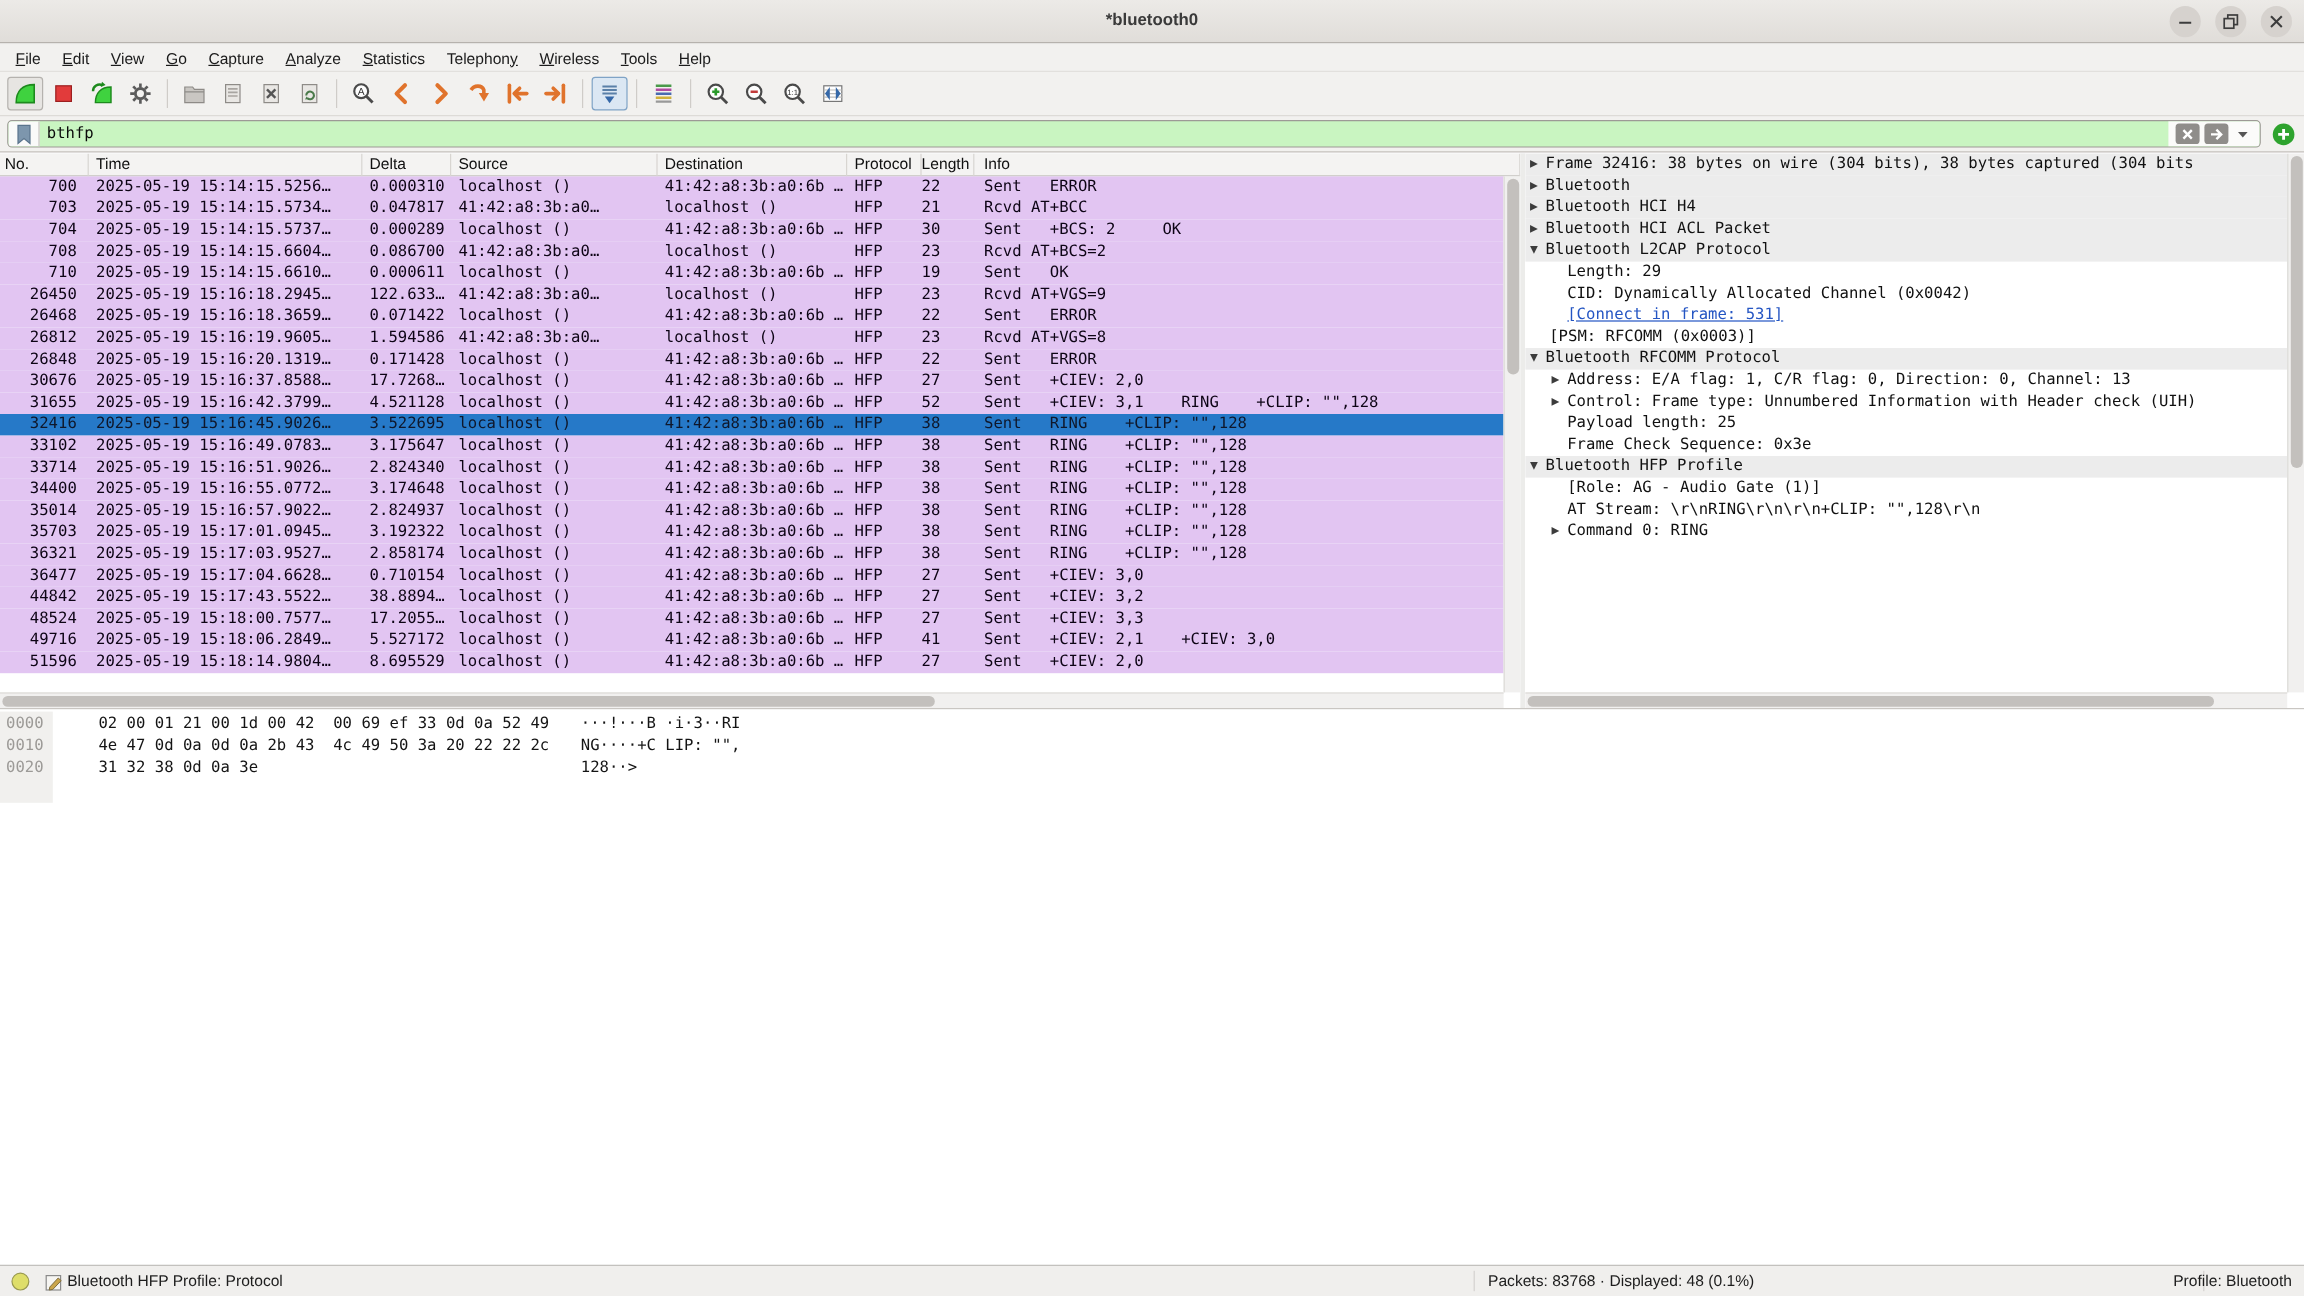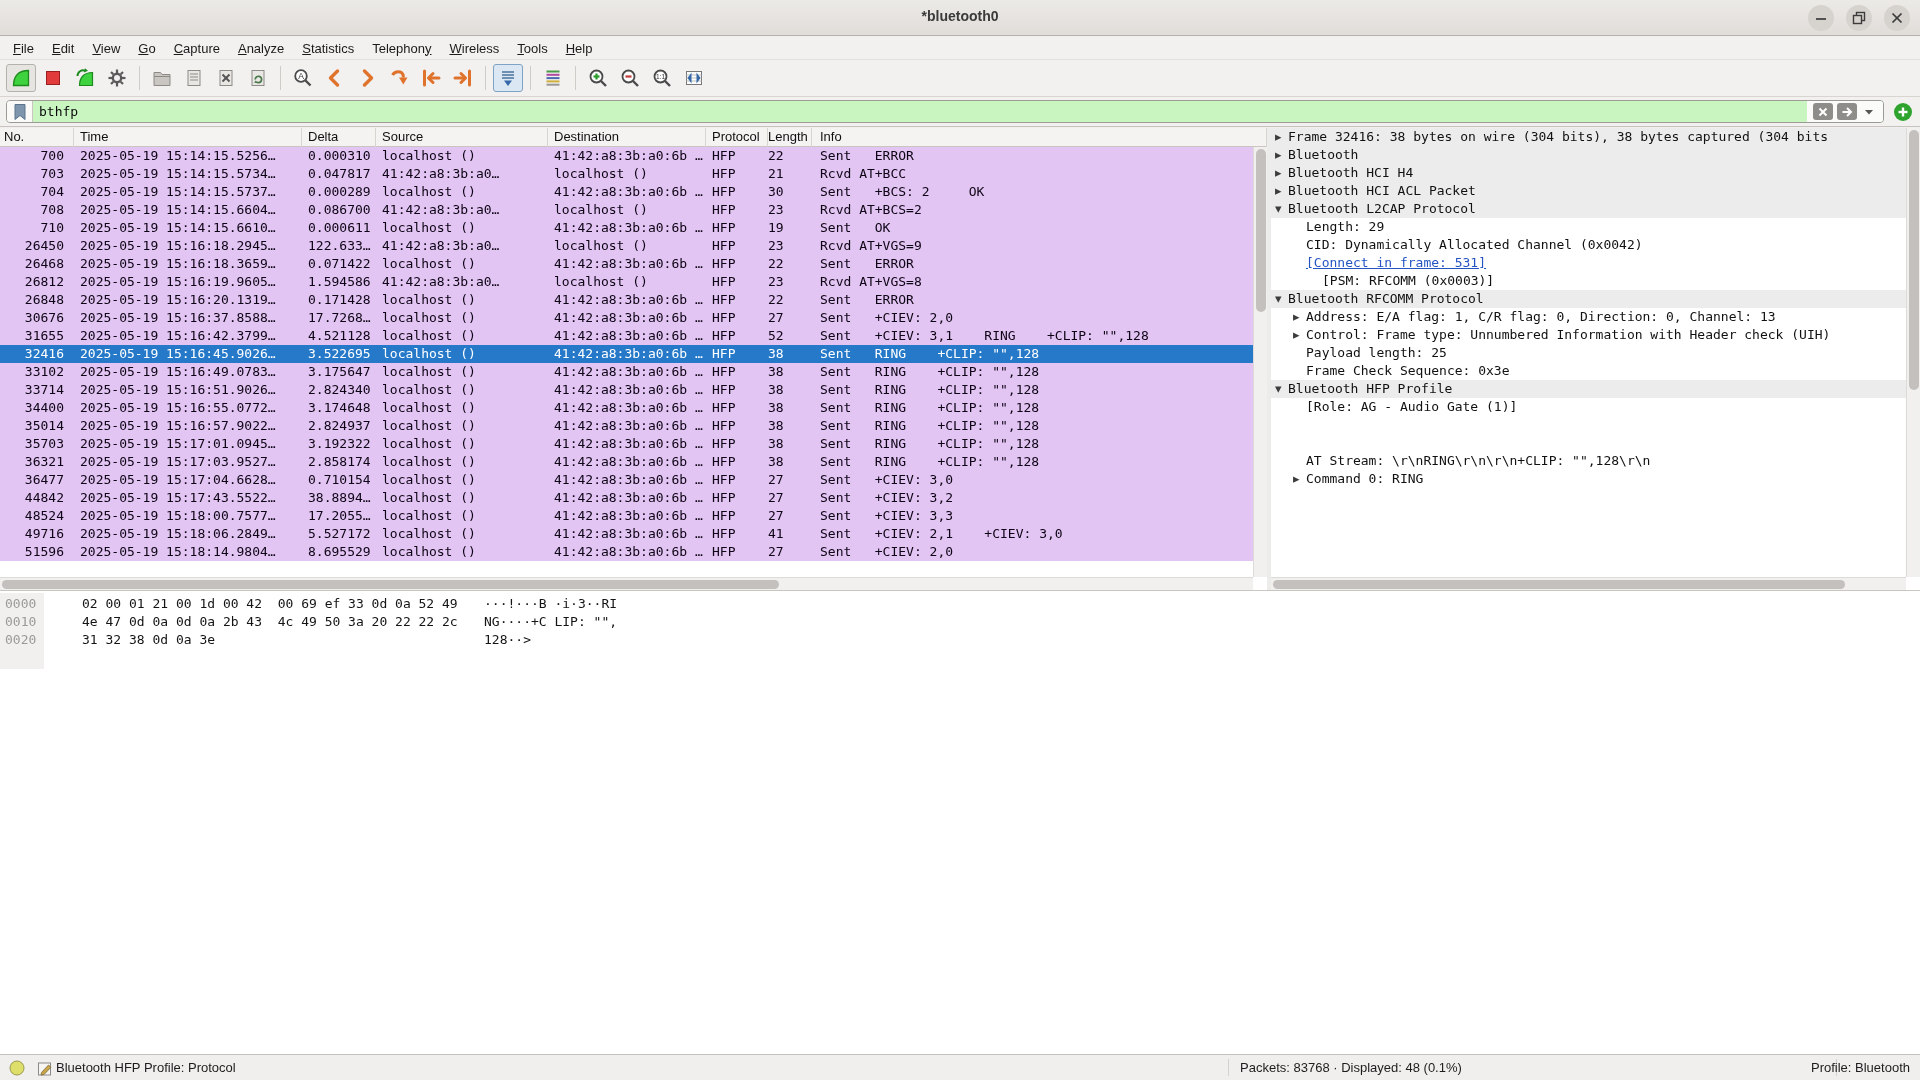--- a/index.html
+++ b/index.html
@@ -53,21 +53,21 @@
   .left-pane { position:absolute; left:0; top:0; width:1267px; height:462px; background:#fff; overflow:hidden; }
   .splitter { position:absolute; left:1267px; top:0; width:4px; height:462px; background:#ececea; }
   .right-pane { position:absolute; left:1271px; top:0; width:649px; height:462px; background:#fff; overflow:hidden; }
 
   .pl-header { position:absolute; left:0; top:0; width:1267px; height:19px; background:#f4f3f2;
                border-bottom:1px solid #c9c6c2; display:flex; font-size:13px; color:#101010; }
   .hcell { height:19px; line-height:18px; border-right:1px solid #d8d5d1; overflow:hidden; white-space:pre; }
   .pl-body { position:absolute; left:0; top:19px; width:1253px; height:414px; }
   .pl-row { display:flex; height:18px; background:var(--rowbg); color:#0d0415;
             font-family:"DejaVu Sans Mono", monospace; font-size:13px; line-height:18px; }
-  .pl-row.selected { background:var(--selbg); color:#ffffff; }
+  .pl-row.selected { background:var(--selbg); color:#0f172a; }
   .cell { overflow:hidden; white-space:pre; }
   .c-no     { width:74px;  text-align:right; padding-right:10px; }
   .c-time   { width:228px; padding-left:6px; }
   .c-delta  { width:74px;  padding-left:6px; }
   .c-source { width:172px; padding-left:6px; }
   .c-dest   { width:158px; padding-left:6px; }
   .c-proto  { width:62px;  padding-left:6px; }
   .c-len    { width:44px;  text-align:left; padding-right:8px; }
   .c-info   { flex:1;      padding-left:8px; }
 
@@ -612,29 +612,29 @@
   <div class="right-pane">
     <div class="dt-rows">
         <div class="dt-row gray" style="padding-left: 4px;"><span class="dt-arrow">▸</span><span class="dt-text">Frame 32416: 38 bytes on wire (304 bits), 38 bytes captured (304 bits</span></div>
         <div class="dt-row gray" style="padding-left: 4px;"><span class="dt-arrow">▸</span><span class="dt-text">Bluetooth</span></div>
         <div class="dt-row gray" style="padding-left: 4px;"><span class="dt-arrow">▸</span><span class="dt-text">Bluetooth HCI H4</span></div>
         <div class="dt-row gray" style="padding-left: 4px;"><span class="dt-arrow">▸</span><span class="dt-text">Bluetooth HCI ACL Packet</span></div>
         <div class="dt-row gray" style="padding-left: 4px;"><span class="dt-arrow">▾</span><span class="dt-text">Bluetooth L2CAP Protocol</span></div>
         <div class="dt-row" style="padding-left: 22px;"><span class="dt-arrow"></span><span class="dt-text">Length: 29</span></div>
         <div class="dt-row" style="padding-left: 22px;"><span class="dt-arrow"></span><span class="dt-text">CID: Dynamically Allocated Channel (0x0042)</span></div>
         <div class="dt-row" style="padding-left: 22px;"><span class="dt-arrow"></span><span class="dt-text link">[Connect in frame: 531]</span></div>
-        <div class="dt-row" style="padding-left: 38px;"><span class="dt-arrow"></span><span class="dt-text">[PSM: RFCOMM (0x0003)]</span></div>
+        <div class="dt-row" style="padding-left: 7px;"><span class="dt-arrow"></span><span class="dt-text">[PSM: RFCOMM (0x0003)]</span></div>
         <div class="dt-row gray" style="padding-left: 4px;"><span class="dt-arrow">▾</span><span class="dt-text">Bluetooth RFCOMM Protocol</span></div>
         <div class="dt-row" style="padding-left: 22px;"><span class="dt-arrow">▸</span><span class="dt-text">Address: E/A flag: 1, C/R flag: 0, Direction: 0, Channel: 13</span></div>
         <div class="dt-row" style="padding-left: 22px;"><span class="dt-arrow">▸</span><span class="dt-text">Control: Frame type: Unnumbered Information with Header check (UIH)</span></div>
         <div class="dt-row" style="padding-left: 22px;"><span class="dt-arrow"></span><span class="dt-text">Payload length: 25</span></div>
         <div class="dt-row" style="padding-left: 22px;"><span class="dt-arrow"></span><span class="dt-text">Frame Check Sequence: 0x3e</span></div>
         <div class="dt-row gray" style="padding-left: 4px;"><span class="dt-arrow">▾</span><span class="dt-text">Bluetooth HFP Profile</span></div>
         <div class="dt-row" style="padding-left: 22px;"><span class="dt-arrow"></span><span class="dt-text">[Role: AG - Audio Gate (1)]</span></div>
-        <div class="dt-row" style="padding-left: 22px; margin-top: 36px;"><span class="dt-arrow"></span><span class="dt-text">AT Stream: \r\nRING\r\n\r\n+CLIP: "",128\r\n</span></div>
+        <div class="dt-row" style="padding-left: 22px;"><span class="dt-arrow"></span><span class="dt-text">AT Stream: \r\nRING\r\n\r\n+CLIP: "",128\r\n</span></div>
         <div class="dt-row" style="padding-left: 22px;"><span class="dt-arrow">▸</span><span class="dt-text">Command 0: RING</span></div>
       </div>
     <div class="vscroll" style="right:0; top:0; bottom:13px;">
       <div class="thumb-v" style="top:2px; height:58%;"></div>
     </div>
     <div class="hscroll" style="left:0; right:14px; bottom:0;">
       <div class="thumb-h" style="left:2px; width:90%;"></div>
     </div>
   </div>
 </div>

